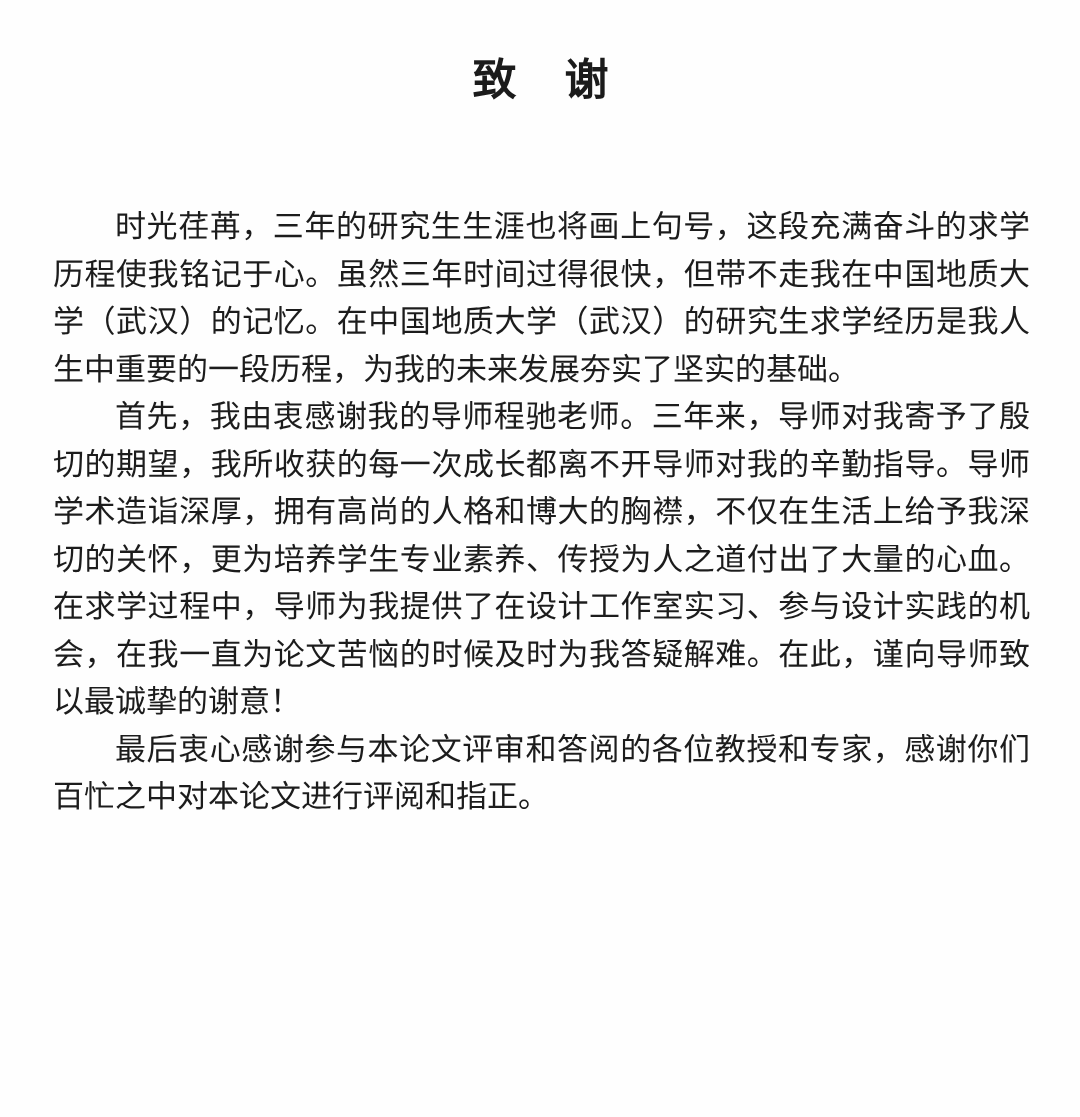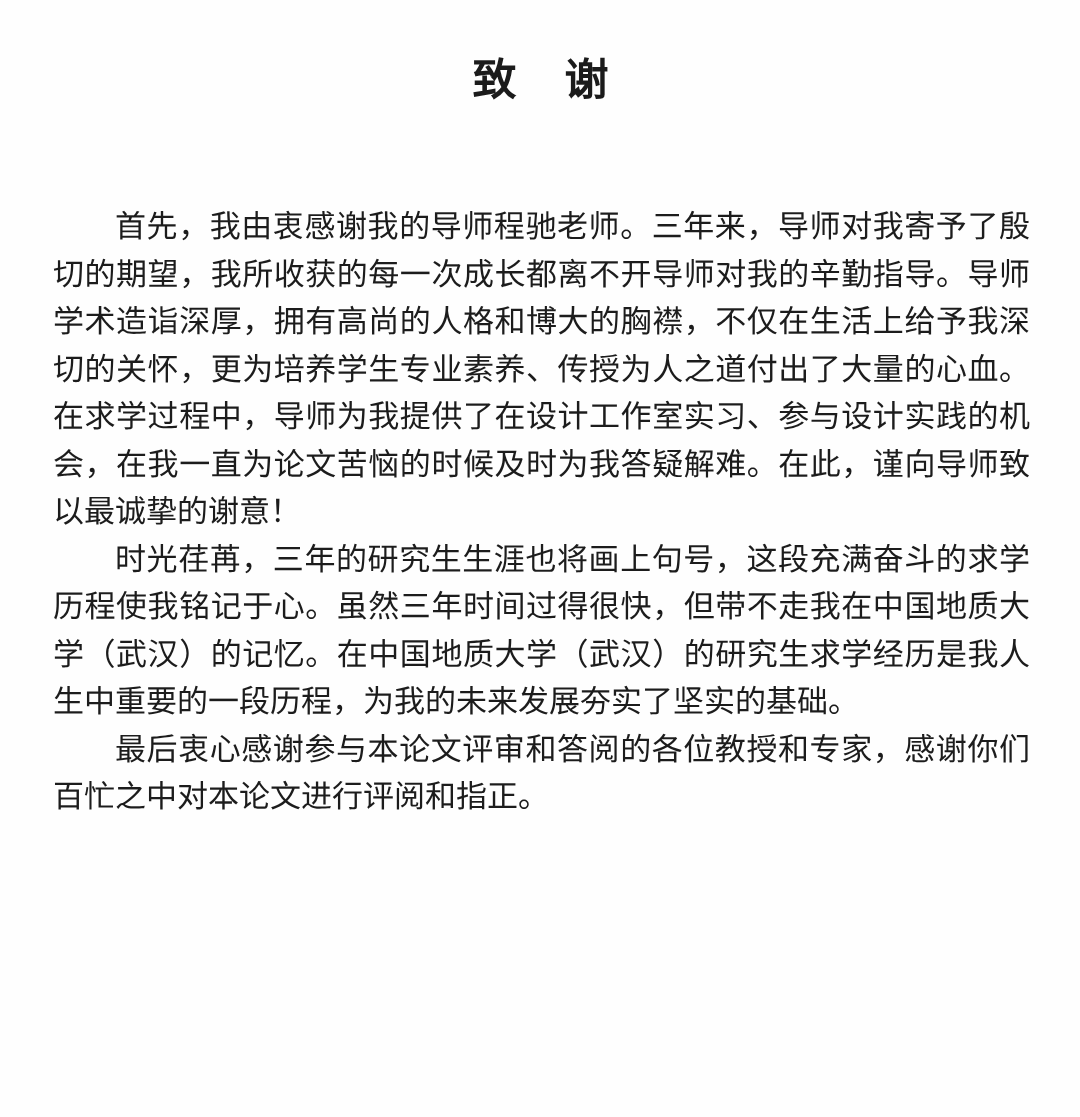--- a/index.html
+++ b/index.html
@@ -38,17 +38,17 @@
     margin: 0;
     text-indent: 2em;
   }
 </style>
 </head>
 <body>
 
 <div class="page">
   <h1 class="doc-title">致　谢</h1>
   <div class="doc-body">
+    <p>时光荏苒，三年的研究生生涯也将画上句号，这段充满奋斗的求学历程使我铭记于心。虽然三年时间过得很快，但带不走我在中国地质大学（武汉）的记忆。在中国地质大学（武汉）的研究生求学经历是我人生中重要的一段历程，为我的未来发展夯实了坚实的基础。</p>
     <p>首先，我由衷感谢我的导师程驰老师。三年来，导师对我寄予了殷切的期望，我所收获的每一次成长都离不开导师对我的辛勤指导。导师学术造诣深厚，拥有高尚的人格和博大的胸襟，不仅在生活上给予我深切的关怀，更为培养学生专业素养、传授为人之道付出了大量的心血。在求学过程中，导师为我提供了在设计工作室实习、参与设计实践的机会，在我一直为论文苦恼的时候及时为我答疑解难。在此，谨向导师致以最诚挚的谢意！</p>
-    <p>时光荏苒，三年的研究生生涯也将画上句号，这段充满奋斗的求学历程使我铭记于心。虽然三年时间过得很快，但带不走我在中国地质大学（武汉）的记忆。在中国地质大学（武汉）的研究生求学经历是我人生中重要的一段历程，为我的未来发展夯实了坚实的基础。</p>
     <p>最后衷心感谢参与本论文评审和答阅的各位教授和专家，感谢你们百忙之中对本论文进行评阅和指正。</p>
   </div>
 </div>
 
 </body></html>

